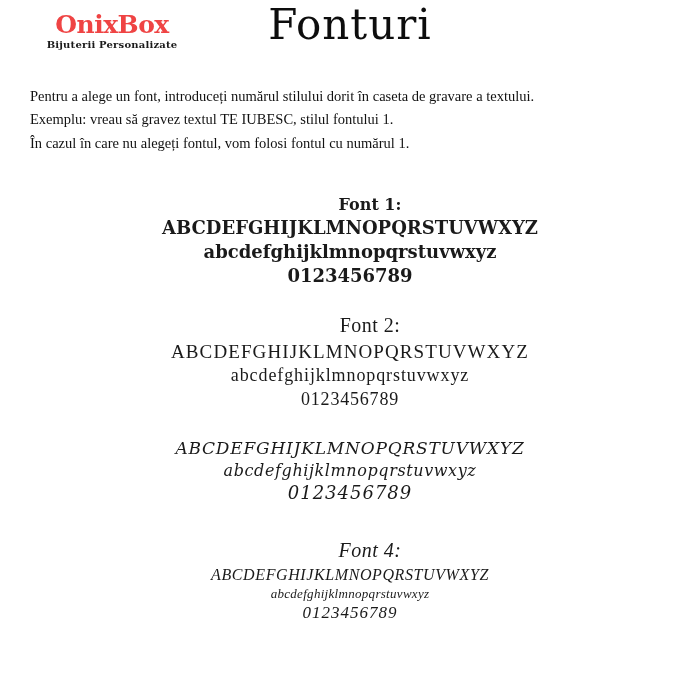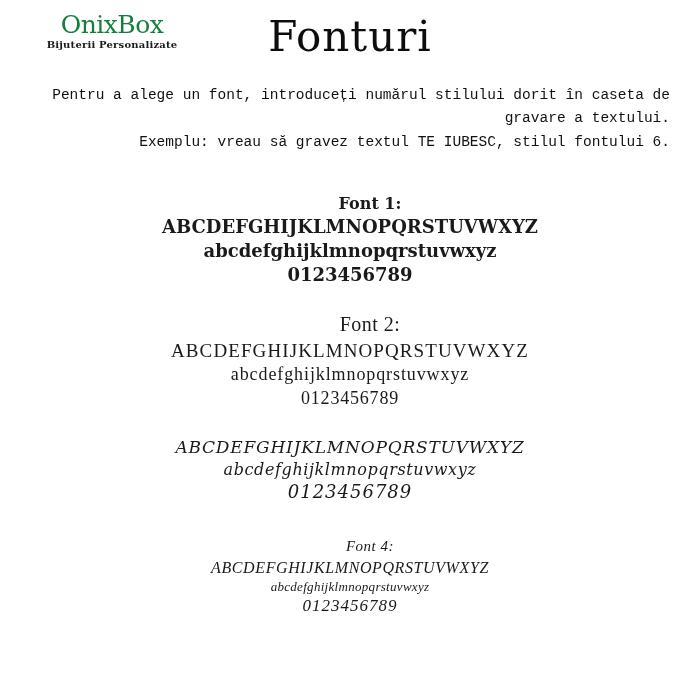--- a/index.html
+++ b/index.html
@@ -19,52 +19,52 @@
   
   .logo {
     position: absolute;
     left: 22px;
     top: 12px;
     width: 180px;
     text-align: center;
   }
   .logo-name {
     font-family: "DejaVu Serif", serif;
-    font-weight: normal;
+    font-weight: bold;
     font-size: 25px;
     letter-spacing: -0.5px;
-    color: #15803d;
+    color: #ef4444;
     line-height: 1.05;
   }
   .logo-tagline {
     font-family: "DejaVu Serif", serif;
     font-size: 10px;
     font-weight: bold;
     color: #1a1a1a;
     letter-spacing: 0.2px;
     margin-top: 1px;
   }
 
   
   .page-title {
     text-align: center;
     font-family: "DejaVu Serif", serif;
     font-size: 42px;
     font-weight: normal;
     color: #0d0d0d;
     letter-spacing: 1px;
-    padding-top: 12px;
+    padding-top: 0;
     margin: 0;
   }
 
   
   .intro {
-    margin-top: 23px;
-    text-align: right;
-    font-family: Liberation Mono, monospace;
+    margin-top: 36px;
+    text-align: left;
+    font-family: Liberation Serif, serif;
     font-size: 14.5px;
     line-height: 1.62;
     color: #111111;
   }
   .intro div {
     padding: 0 30px;
   }
 
   
   .samples {
@@ -95,40 +95,41 @@
   .s2 .lower { font-family: "Liberation Serif", serif; font-size: 18px; letter-spacing: 0.9px; }
   .s2 .digits { font-family: "Liberation Serif", serif; font-size: 18px; letter-spacing: 0.8px; }
 
   
   .s3 .sample-label { font-family: "DejaVu Serif", serif; font-style: italic; font-size: 16px; letter-spacing: 0.5px; }
   .s3 .upper { font-family: "DejaVu Serif", serif; font-style: italic; font-size: 17px; letter-spacing: 0.8px; }
   .s3 .lower { font-family: "DejaVu Serif", serif; font-style: italic; font-size: 16px; letter-spacing: 0.6px; }
   .s3 .digits { font-family: "DejaVu Serif", serif; font-style: italic; font-size: 18px; letter-spacing: 1px; }
 
   
-  .s4 .sample-label { font-family: "Liberation Serif", serif; font-style: italic; font-size: 15px; letter-spacing: 0.5px; }
+  .s4 .sample-label { font-family: "Liberation Serif", serif; font-style: italic; font-size: 20px; letter-spacing: 0.5px; }
   .s4 .upper { font-family: "Liberation Serif", serif; font-style: italic; font-size: 16px; letter-spacing: 0.6px; }
   .s4 .lower { font-family: "Liberation Serif", serif; font-style: italic; font-size: 13px; letter-spacing: 0.3px; }
   .s4 .digits { font-family: "Liberation Serif", serif; font-style: italic; font-size: 17px; letter-spacing: 1px; }
 
   .sample.s4 { margin-top: 34px; }
 </style>
 </head>
 <body>
 
 <div class="logo">
   <div class="logo-name">OnixBox</div>
   <div class="logo-tagline">Bijuterii Personalizate</div>
 </div>
 
 <h1 class="page-title">Fonturi</h1>
 
 <div class="intro">
   <div>Pentru a alege un font, introduceți numărul stilului dorit în caseta de gravare a textului.</div>
-  <div>Exemplu: vreau să gravez textul TE IUBESC, stilul fontului 6.</div>
+  <div>Exemplu: vreau să gravez textul TE IUBESC, stilul fontului 1.</div>
+  <div>În cazul în care nu alegeți fontul, vom folosi fontul cu numărul 1.</div>
 </div>
 
 <div class="samples">
 
   <div class="sample s1">
     <div class="sample-label">Font 1:</div>
     <div class="sample-line upper">ABCDEFGHIJKLMNOPQRSTUVWXYZ</div>
     <div class="sample-line lower">abcdefghijklmnopqrstuvwxyz</div>
     <div class="sample-line digits">0123456789</div>
   </div>

